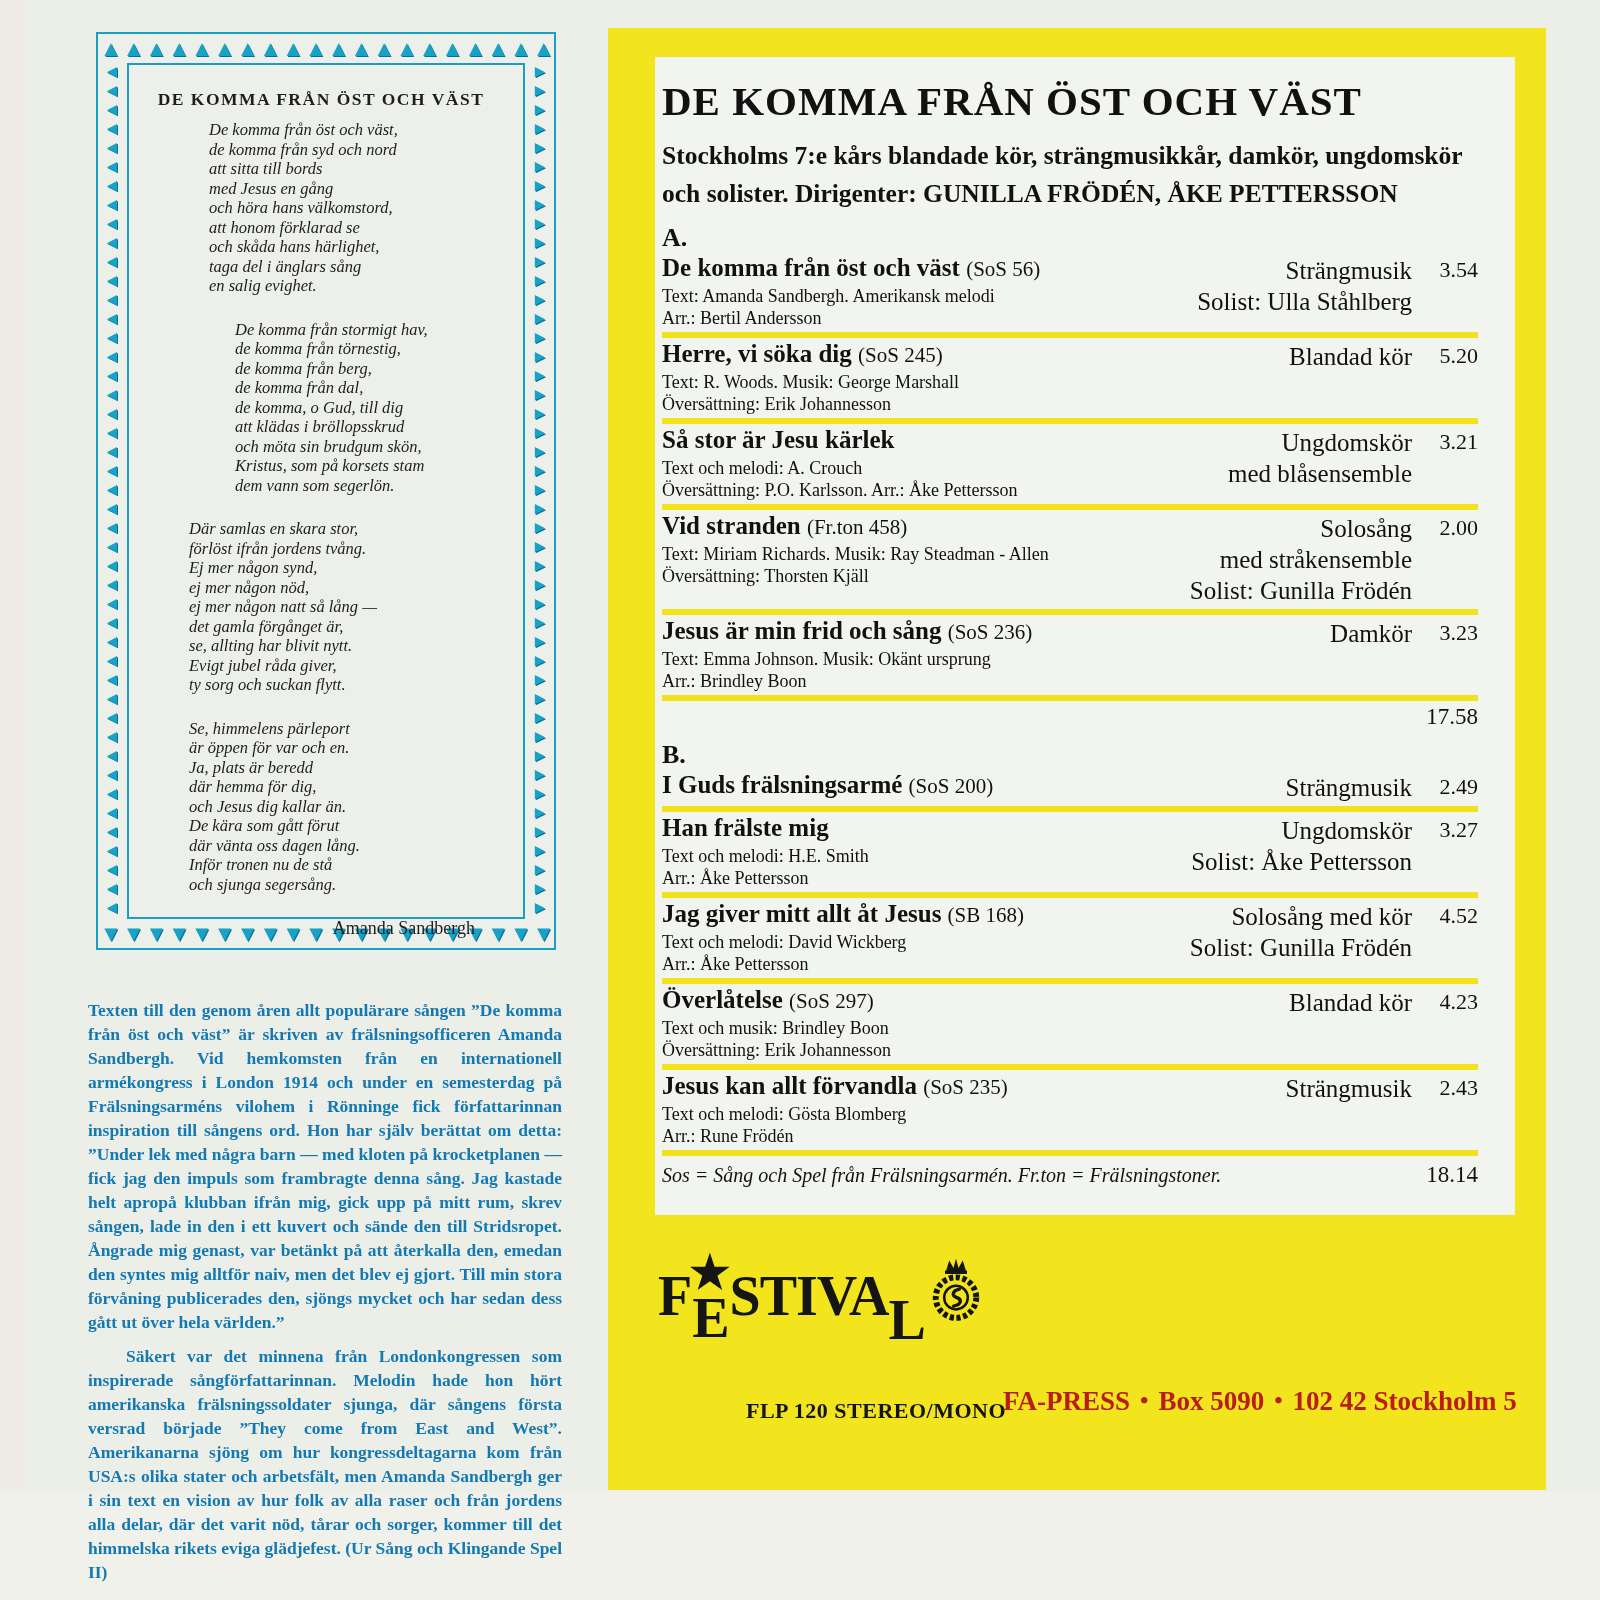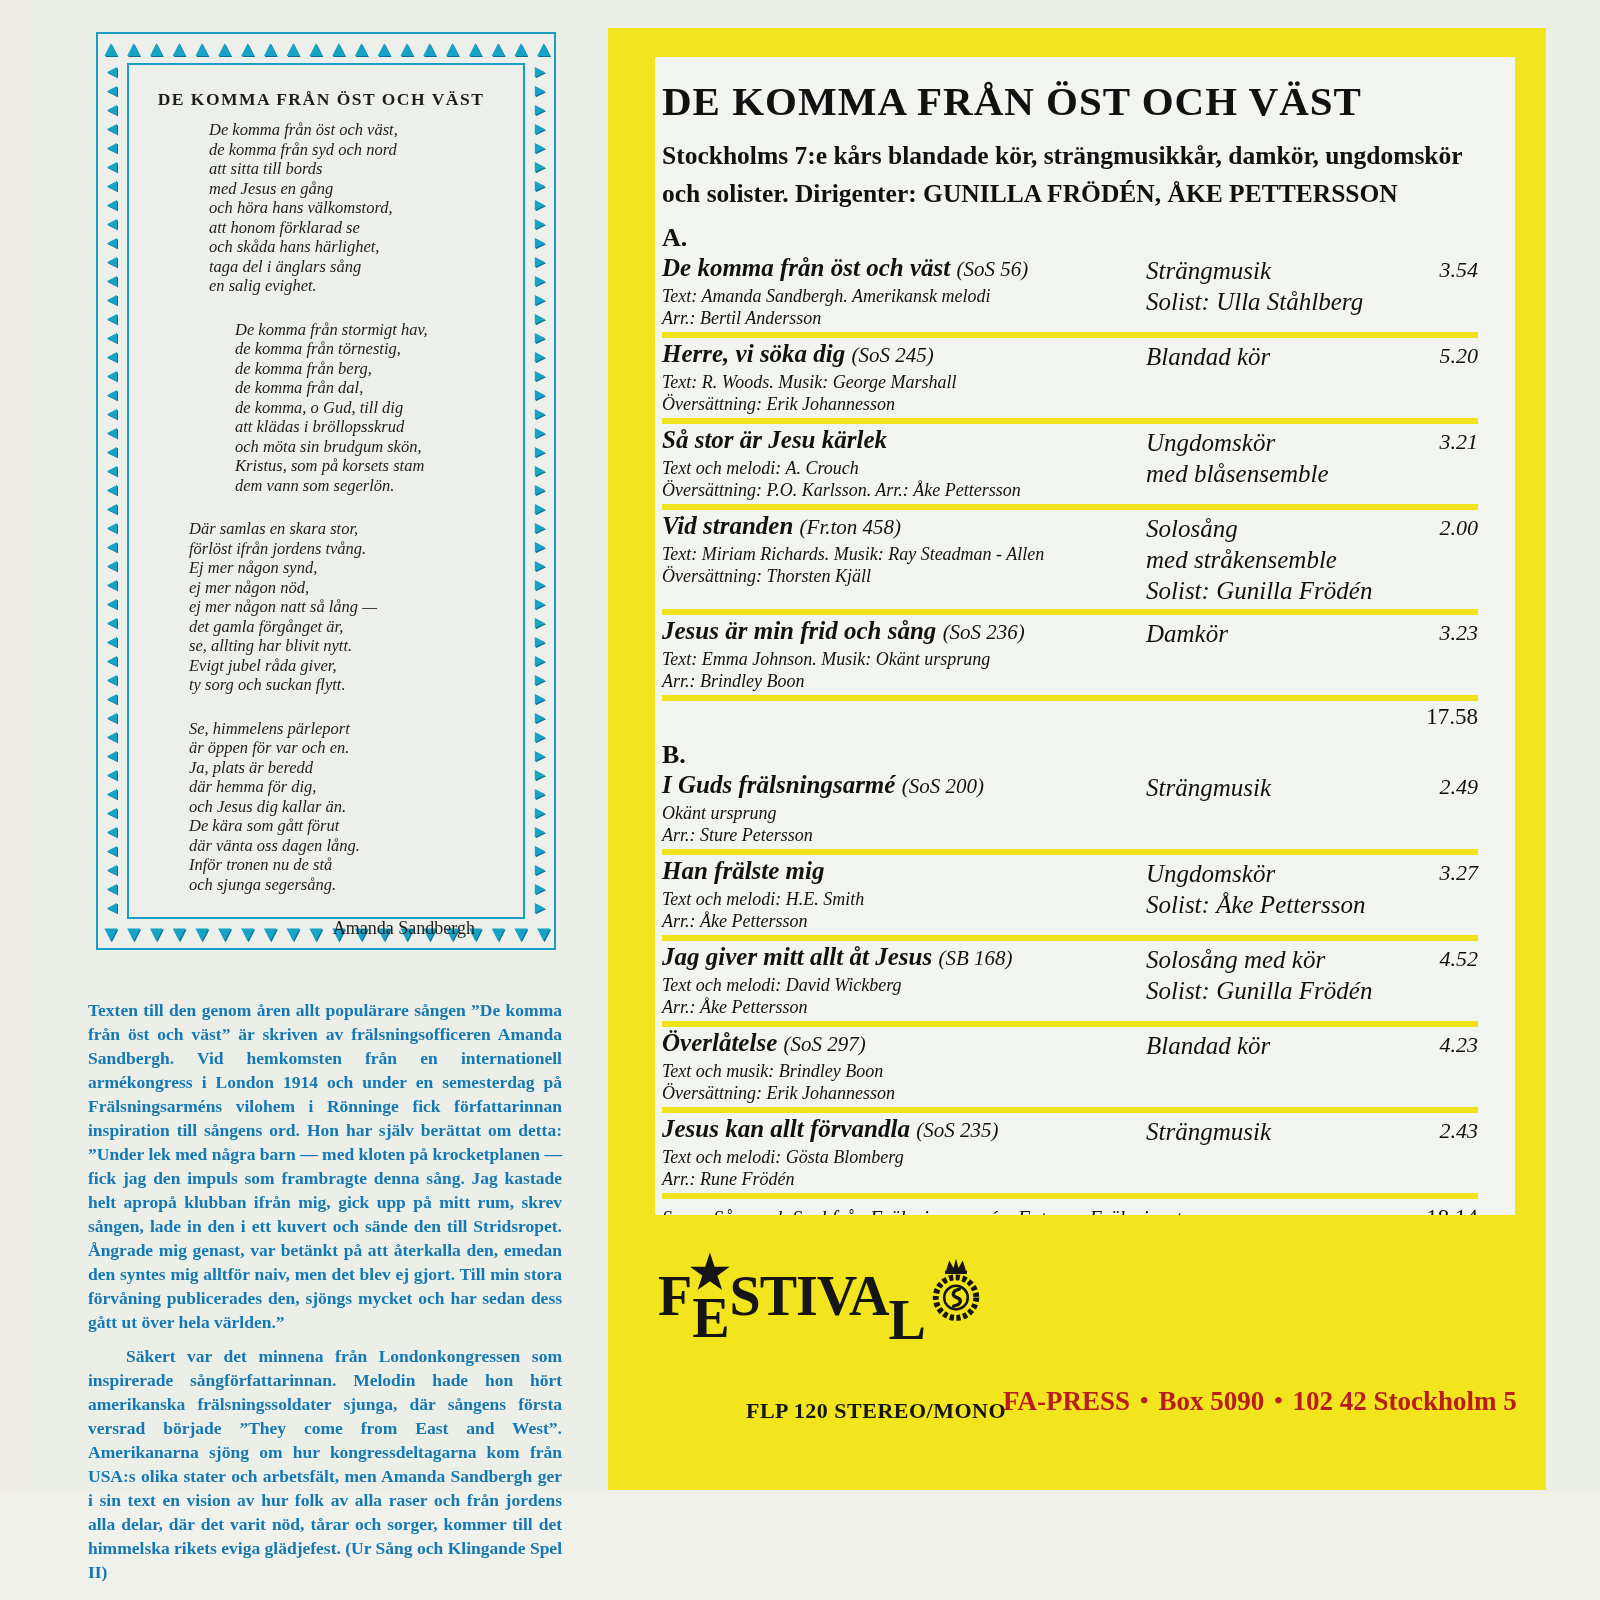--- a/index.html
+++ b/index.html
@@ -33,26 +33,26 @@
   .history p{margin:0;}
   .history p + p{text-indent:38px;margin-top:10px;}
 
   
   .yellow-panel{position:absolute;left:608px;top:28px;width:938px;height:1462px;background:#f2e41d;}
   .white-panel{position:absolute;left:47px;top:29px;width:860px;height:1158px;background:#f2f5ef;
     box-sizing:border-box;padding:14px 37px 0 7px;overflow:hidden;}
   .main-title{font-size:41px;font-weight:bold;letter-spacing:1px;margin:6px 0 0 0;white-space:nowrap;}
   .main-subtitle{font-size:25.5px;font-weight:bold;line-height:38px;margin-top:12px;}
   .side-label{font-size:26px;font-weight:bold;margin:10px 0 2px 0;}
-  .track{display:grid;grid-template-columns:1fr 272px 60px;margin:2px 0;font-style:italic;}
+  .track{display:grid;grid-template-columns:1fr 272px 60px;column-gap:6px;margin:2px 0;}
   .t-title-line{font-size:25px;line-height:26px;}
   .t-title{font-weight:bold;}
   .t-ref{font-size:21px;}
   .t-credits{font-size:18px;line-height:22px;margin-top:3px;}
-  .t-perf{font-size:25px;line-height:31px;}
+  .t-perf{font-size:25px;line-height:31px;text-align:right;}
   .t-dur{font-size:22px;text-align:right;padding-top:2px;}
   .yrule{height:6px;background:#f0e31c;margin:3px 0;}
   .total-row{text-align:right;font-size:23px;margin:2px 0 0 0;}
   .footnote-row{display:grid;grid-template-columns:1fr 70px;margin-top:6px;}
   .fn{font-style:italic;font-size:20px;line-height:27px;}
   .fn-dur{font-size:23px;text-align:right;}
 
   
   .festival-logo{position:absolute;left:50px;top:1240px;display:flex;align-items:flex-start;
     font-weight:bold;font-size:56px;line-height:56px;color:#151515;letter-spacing:-1px;}
@@ -320,24 +320,20 @@
           </div>
         <div class="total-row">17.58</div>
       </section>
 
       <section>
         <div class="side-label">B.</div>
         <div class="tracks">
     <div class="track">
       <div class="t-left">
         <div class="t-title-line"><span class="t-title">I Guds frälsningsarmé</span> <span class="t-ref">(SoS 200)</span></div>
-        <div class="t-credits">
-                  <div>Okänt ursprung</div>
-                  <div>Arr.: Sture Petersson</div>
-                </div>
       </div>
       <div class="t-perf">
                 <div>Strängmusik</div>
               </div>
       <div class="t-dur">2.49</div>
     </div>
   <div class="yrule"></div>
     <div class="track">
       <div class="t-left">
         <div class="t-title-line"><span class="t-title">Han frälste mig</span> <span class="t-ref"></span></div>

